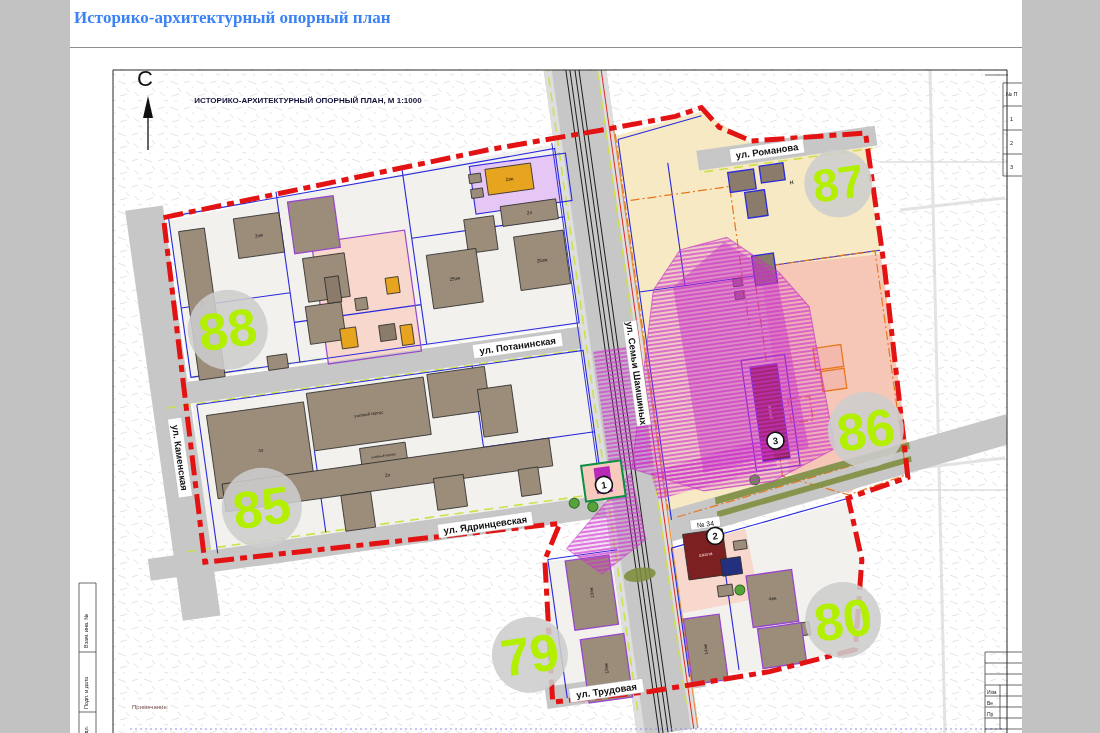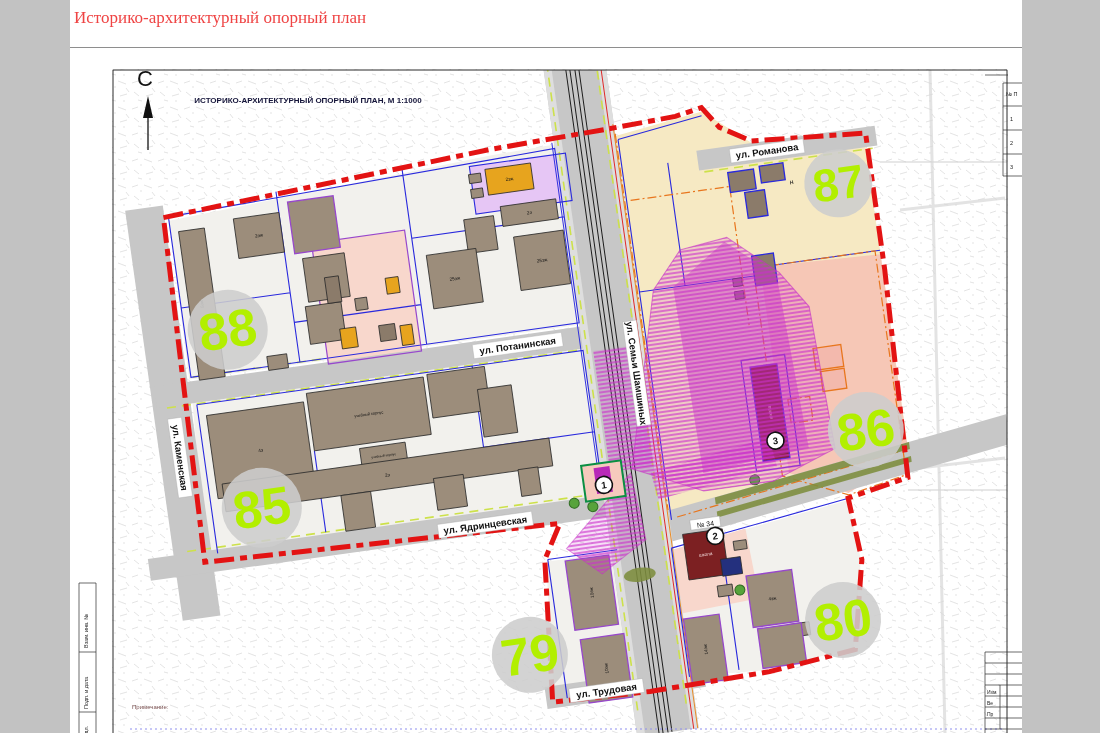--- a/index.html
+++ b/index.html
@@ -1,19 +1,19 @@
 <!DOCTYPE html>
 <html><head>
 <meta charset="utf-8">
 <style>
   html,body{margin:0;padding:0;width:1100px;height:733px;overflow:hidden;
     background:#c2c2c2;font-family:"Liberation Sans",sans-serif;}
   #content{position:absolute;left:70px;top:0;width:952px;height:733px;background:#ffffff;}
   #page-title{position:absolute;left:4px;top:8px;margin:0;font-family:"Liberation Serif",serif;
-    font-size:17px;font-weight:400;color:#ef4444;}
+    font-size:17px;font-weight:700;color:#3b82f6;}
   #title-rule{position:absolute;left:0;top:47px;width:952px;border-top:1px solid #8e8e8e;height:0;}
   #plan-wrap{position:absolute;left:0;top:55px;width:952px;height:678px;}
   svg text{font-family:"Liberation Sans",sans-serif;}
   .frame{stroke:#2b2b2b;stroke-width:1;fill:none;}
   .thin{stroke:#2b2b2b;stroke-width:.7;fill:none;}
   .gridline{stroke:#cfcfcf;stroke-width:1;}
   .sketchroad{stroke:#d7d7d7;stroke-width:3;opacity:.7;}
   .street{fill:#c7c7c7;}
   .qfill{fill:#f2f1ed;}
   .blue{stroke:#2929dd;stroke-width:1.1;fill:none;}

